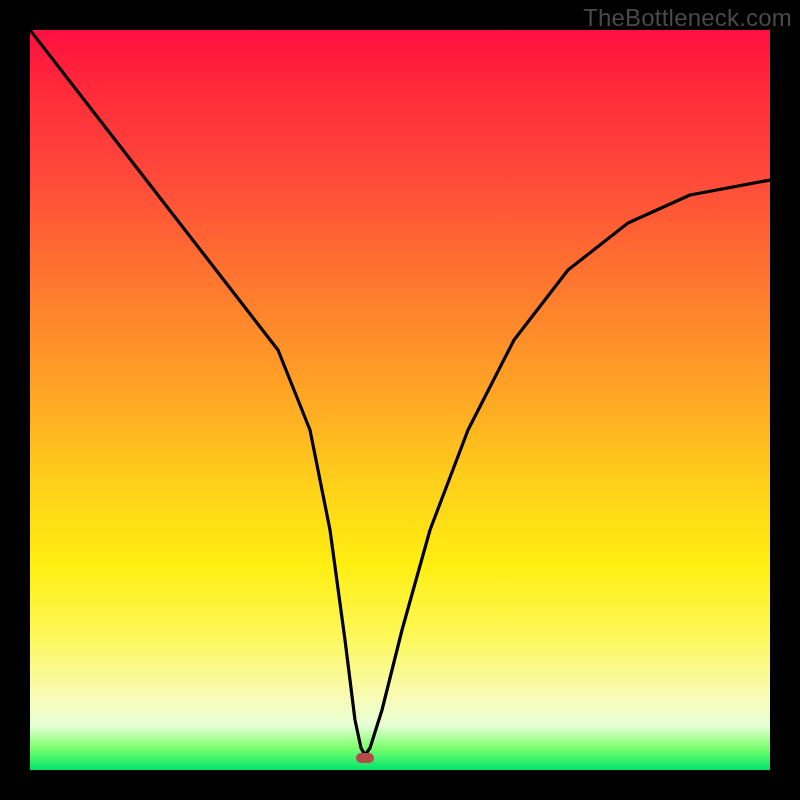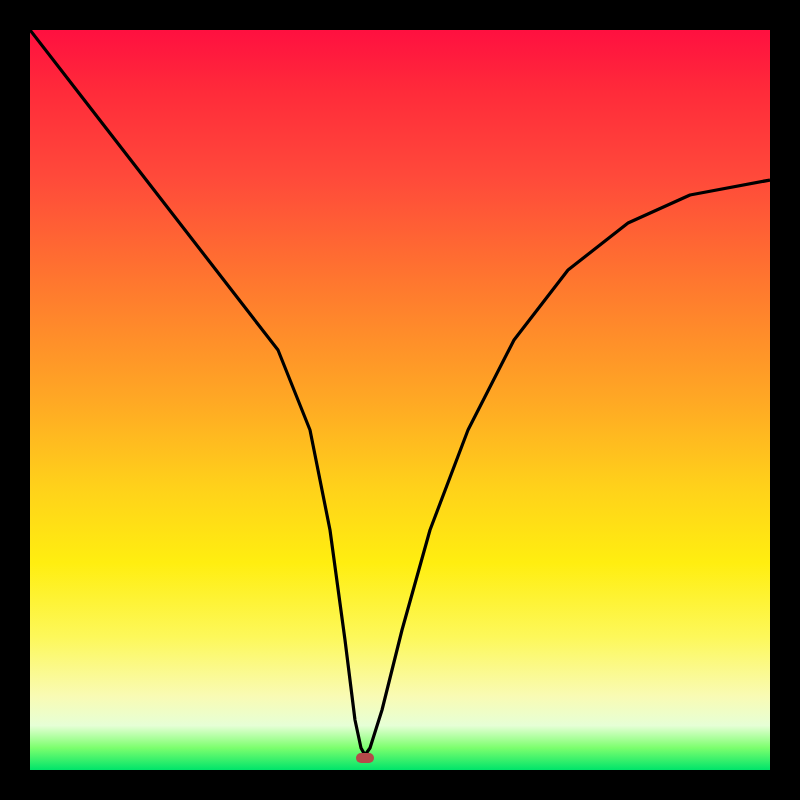--- a/index.html
+++ b/index.html
@@ -65,20 +65,21 @@
     height: 10px;
     border-radius: 5px;
     background: #b44a4a;
     z-index: 3;
   }
 </style>
 </head>
 <body>
 
 <div class="frame">
+  <div class="watermark">TheBottleneck.com</div>
 
   <div class="plot">
     <svg class="curve" viewBox="0 0 740 740" preserveAspectRatio="none">
       <path d="M 0 0
                L 62 80
                L 124 160
                L 186 240
                L 248 320
                L 280 400
                L 300 500

